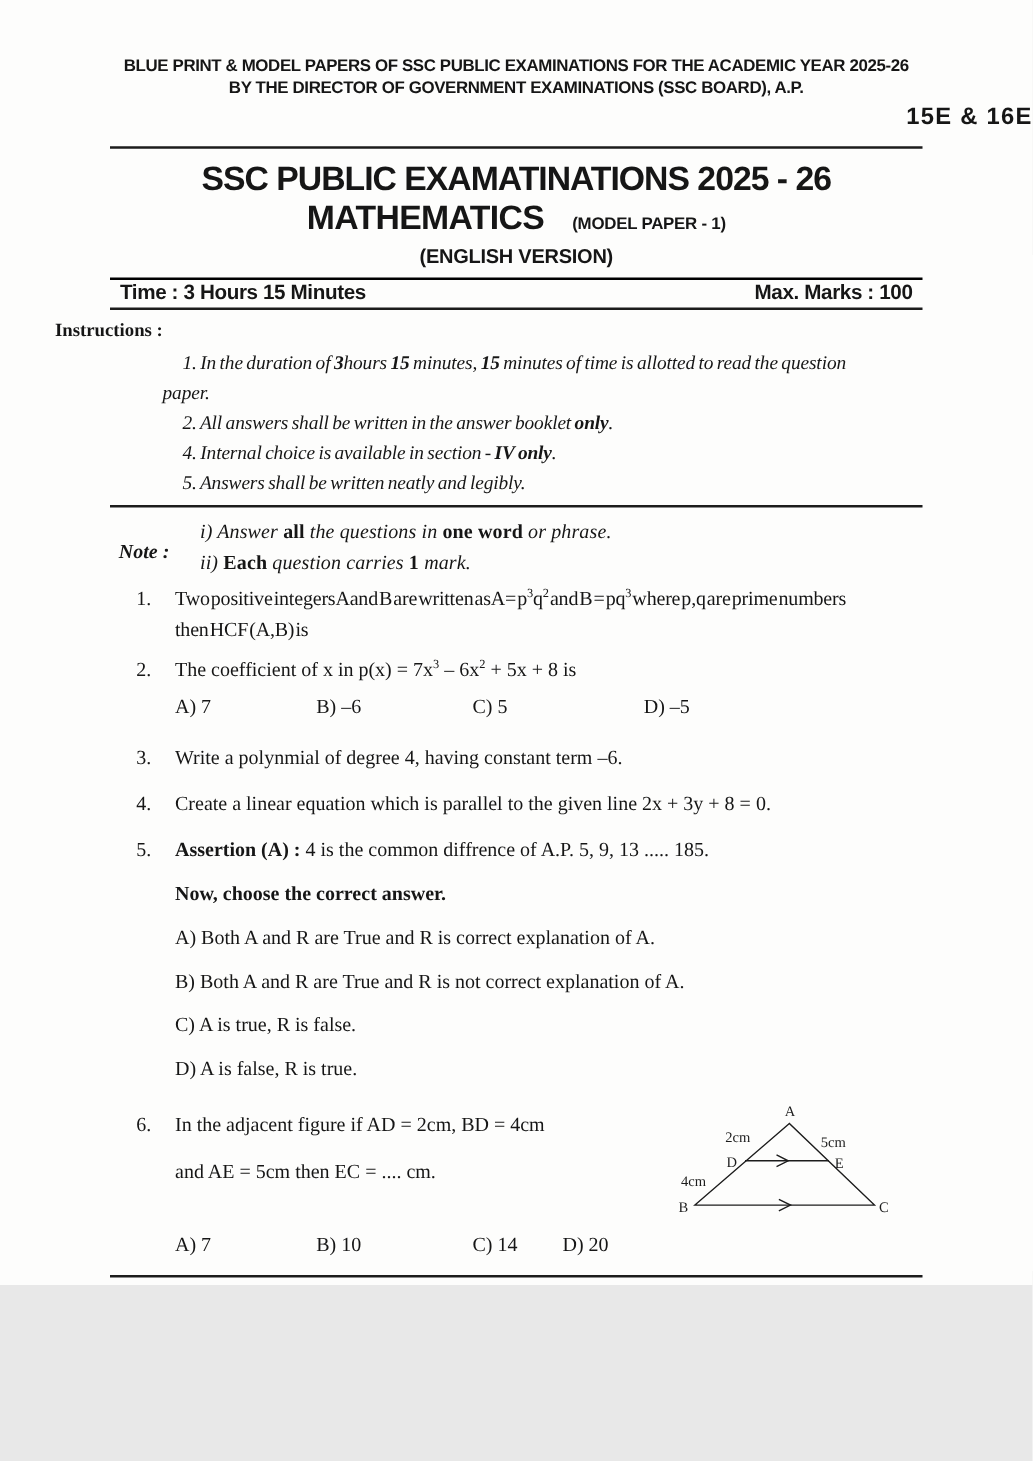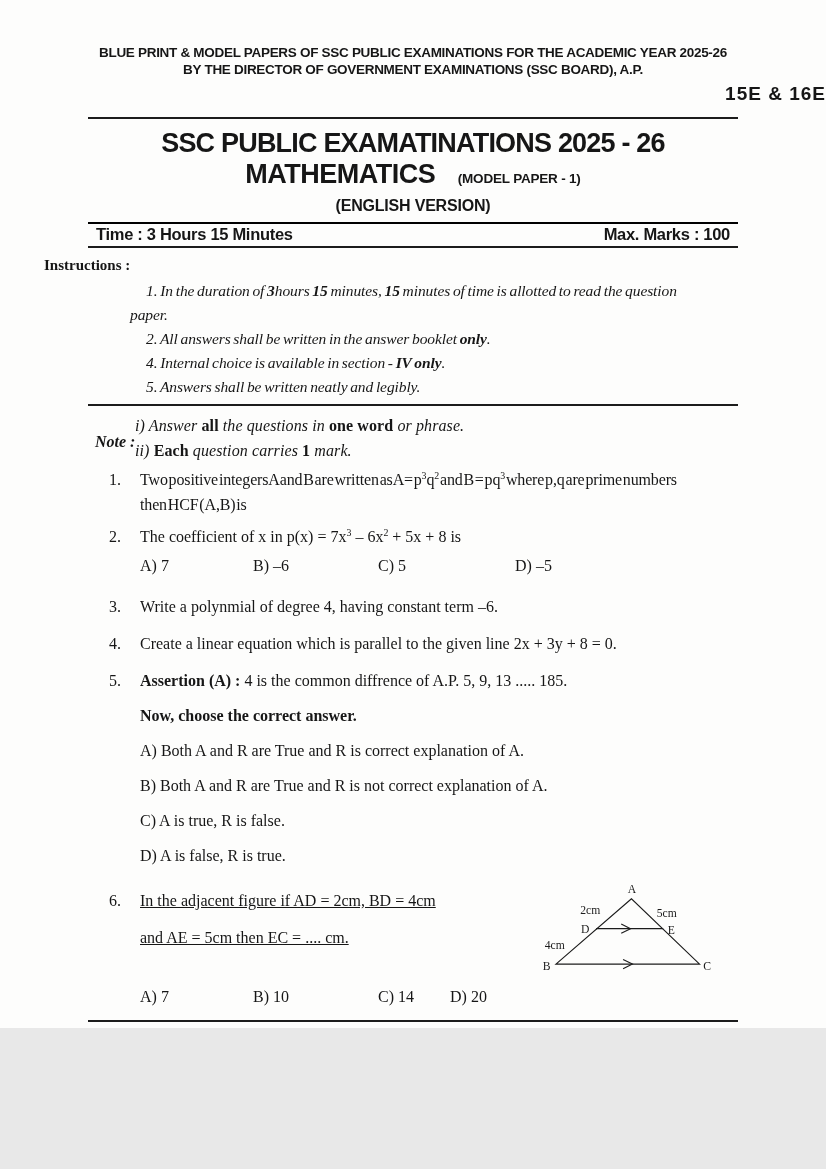--- a/index.html
+++ b/index.html
@@ -45,41 +45,41 @@
   .inst-item { text-indent:16px; letter-spacing:-0.1px; word-spacing:-1px; }
   .nw { white-space:nowrap; }
 
   
   .section-head { position:relative; margin-top:23px; text-align:center;
     font-weight:bold; font-size:16.5px; }
   .section-title { text-decoration:underline; text-underline-offset:3px; letter-spacing:0.8px; }
   .section-marks { position:absolute; right:92px; top:0; letter-spacing:0.3px; }
   .note { position:relative; margin:7px 90px 0 95px; font-size:16px; line-height:25px; }
   .note-label { position:absolute; left:0; top:16px; font-weight:bold; font-style:italic; }
-  .note-line { margin-left:40px; letter-spacing:0.1px; }
+  .note-line { margin-left:65px; letter-spacing:0.1px; }
   .note-line b { font-style:normal; }
 
   
   .qs { margin:4px 95px 0; font-size:16px; }
   .q { position:relative; padding-left:45px; line-height:25px; }
   .qnum { position:absolute; left:14px; top:0; }
   .tight { letter-spacing:-0.15px; word-spacing:-3px; }
   .opts { display:flex; }
   .opt { display:block; }
   .c1 { width:113px; } .c2 { width:125px; } .c3 { width:137px; } .c3s { width:72px; }
   sup { font-size:0.62em; line-height:0; } sub { font-size:0.62em; line-height:0; }
   .q1 { margin-top:4px; } .q1 .opts { margin-top:1px; }
   .q2 { margin-top:7px; } .q2 .opts { margin-top:4px; }
   .q3 { margin-top:16px; }
   .q4 { margin-top:12px; }
   .q5 { margin-top:12px; }
   .q5p { margin-top:10px; }
   .q5p:first-child { margin-top:0; }
   .q6 { margin-top:20px; }
-  .q6-flex { display:flex; justify-content:flex-start; align-items:flex-start;text-decoration:underline; }
+  .q6-flex { display:flex; justify-content:flex-start; align-items:flex-start; }
   .q6-text { width:430px; }
   .q6-line2 { margin-top:12px; }
   .q6 .opts { margin-top:9px; }
   .fig { width:195px; margin-right:8px; margin-top:-6px; }
   .fig text { font-size:12.5px; fill:#1c1c1c; font-family:"Liberation Serif", serif; }
   .rule.bottom { margin-top:11px; }
 </style>
 </head>
 <body>
 

